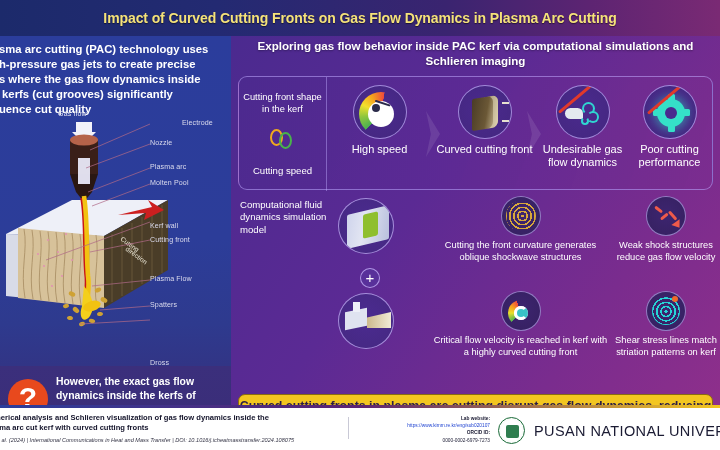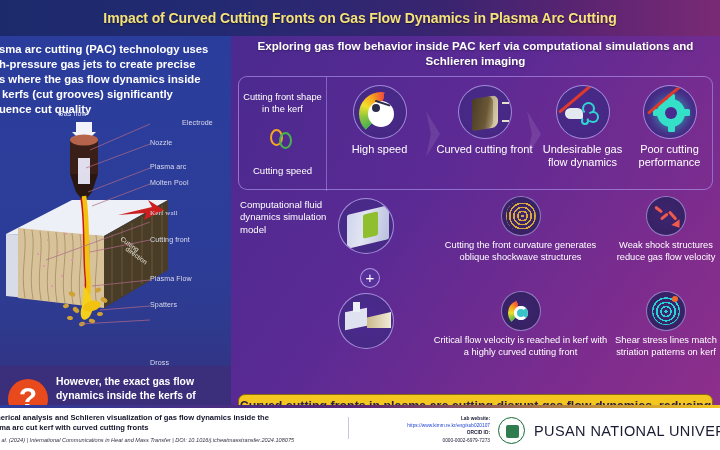--- a/index.html
+++ b/index.html
@@ -344,21 +344,21 @@
           <line x1="100" y1="200" x2="150" y2="196"></line>
           <line x1="80" y1="214" x2="150" y2="210"></line>
         </g>
       </svg>
 
       <div class="lead-labels">
         <div class="lab" style="top:9px;left:0;padding-left:32px;">Electrode</div>
         <div class="lab" style="top:29px;left:0;">Nozzle</div>
         <div class="lab" style="top:53px;left:0;">Plasma arc</div>
         <div class="lab" style="top:69px;left:0;">Molten Pool</div>
-        <div class="lab" style="top:99px;left:0;font-family:Liberation Serif, serif;">Kerf wall</div>
+        <div class="lab" style="top:112px;left:0;">Kerf wall</div>
         <div class="lab" style="top:126px;left:0;">Cutting front</div>
         <div class="lab" style="top:165px;left:0;">Plasma Flow</div>
         <div class="lab" style="top:191px;left:0;">Spatters</div>
         <div class="lab" style="top:204px;left:0;width:54px;white-space:normal;margin-top:45px;">Dross Accumulation</div>
       </div>
     </div>
 
     <div class="question-band">
       <div class="q-circle">
           <span>?</span>

